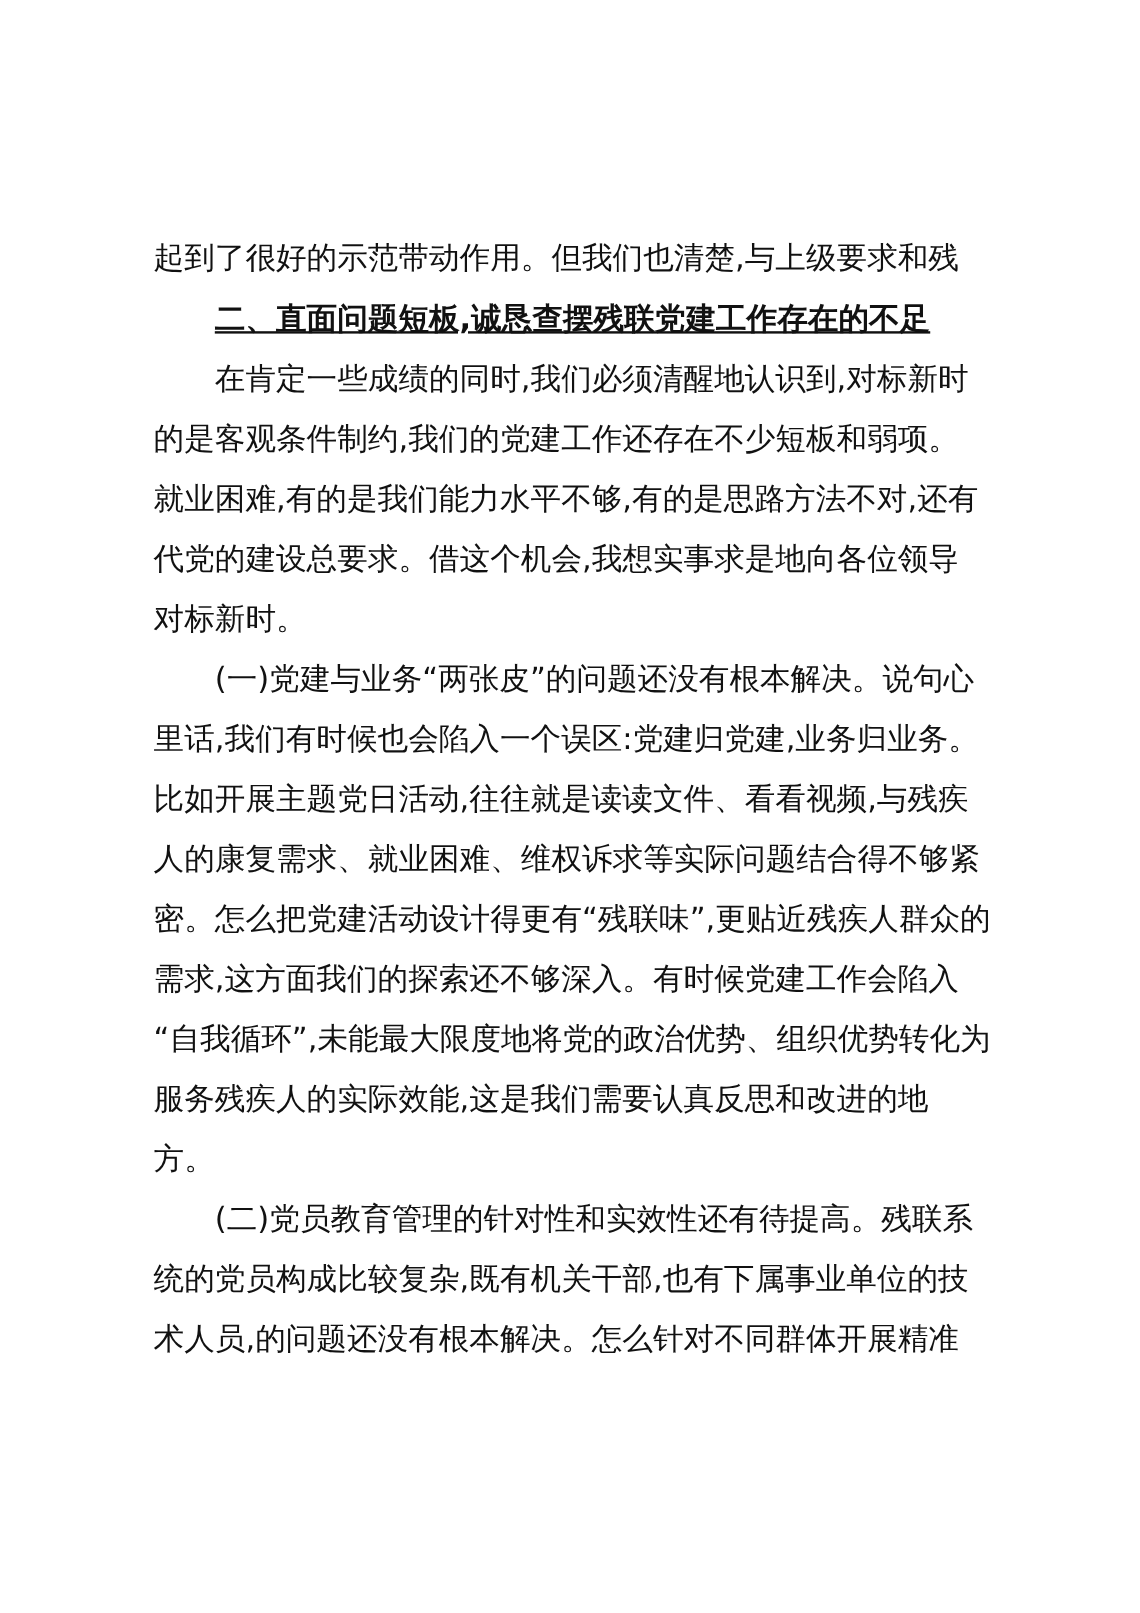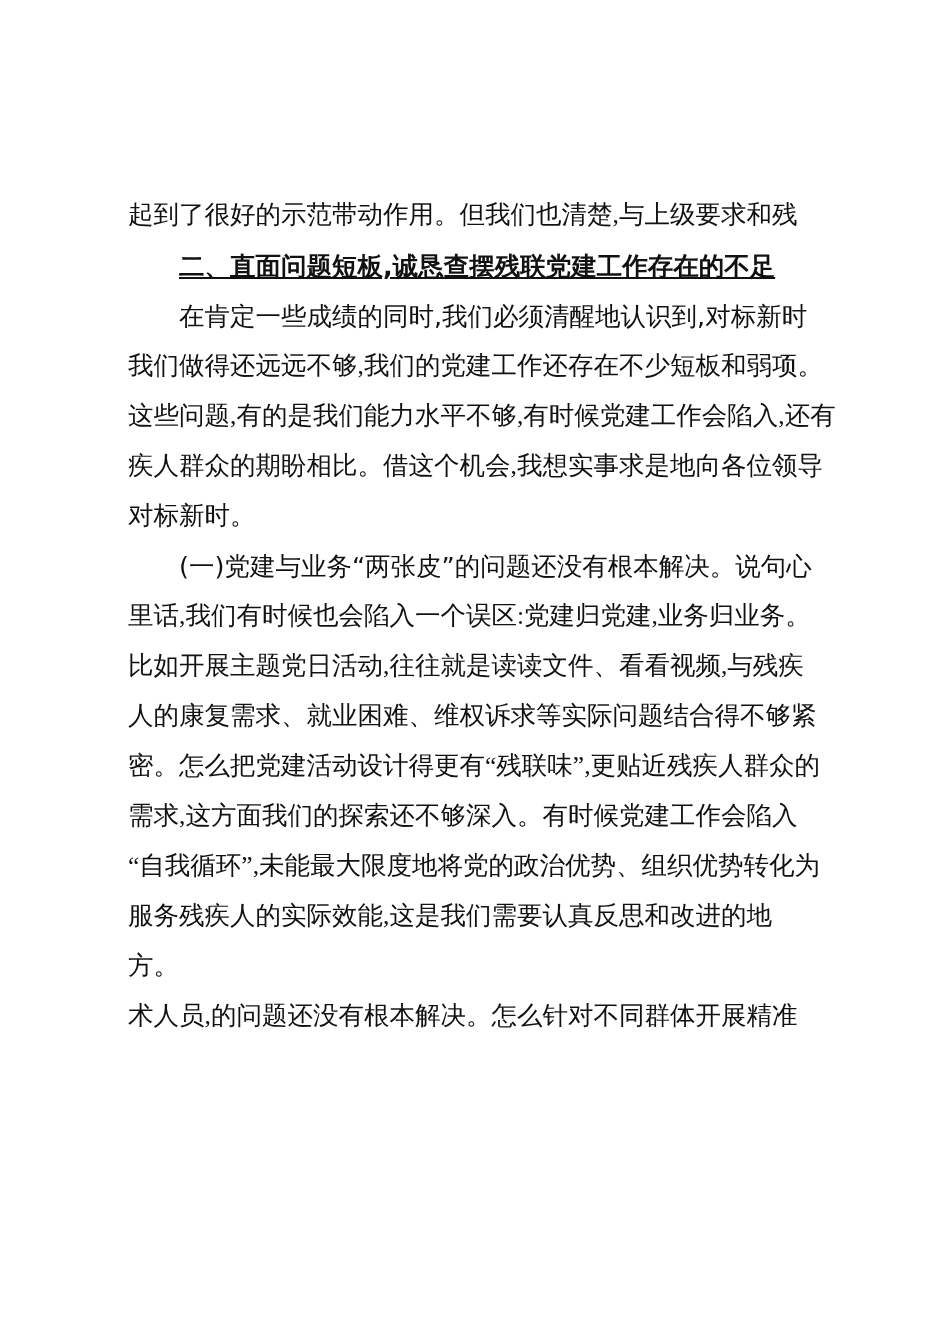--- a/index.html
+++ b/index.html
@@ -12,40 +12,40 @@
       font-family: "DejaVu Sans", "Liberation Sans", sans-serif;
       font-size: 25.5px;
       line-height: 50px;
       color: #111111;
       text-align: justify;
       text-justify: inter-character;
     }
     .para { margin: 0; text-indent: 2em; }
     .para.noindent { text-indent: 0; }
     .heading { margin: 0; text-indent: 2em; font-weight: bold; }
-    .line { display: block; white-space: nowrap; font-family: Liberation Serif, serif; }
+    .line { display: block; white-space: nowrap; }
   </style>
 </head>
 <body>
 
 <div class="page">
 
   <p class="para noindent">
     <span class="line">起到了很好的示范带动作用。但我们也清楚,与上级要求和残</span>
   </p>
 
   <p class="heading" style="margin-top:1px;text-decoration:underline;">
     <span>二、直面问题短板,诚恳查摆残联党建工作存在的不足</span>
   </p>
 
   <p class="para">
-    <span>在肯定一些成绩的同时,我们必须清醒地认识到,对标新时</span><span class="line" style="text-indent:0">我们做得还远远不够,我们的党建工作还存在不少短板和弱项。</span><span class="line" style="text-indent:0">这些问题,有的是我们能力水平不够,有时候党建工作会陷入,还有</span><span class="line" style="text-indent:0">疾人群众的期盼相比。借这个机会,我想实事求是地向各位领导</span><span class="line" style="text-indent:0">对标新时。</span>
+    <span>在肯定一些成绩的同时,我们必须清醒地认识到,对标新时</span><span class="line" style="text-indent:0">的是客观条件制约,我们的党建工作还存在不少短板和弱项。</span><span class="line" style="text-indent:0">就业困难,有的是我们能力水平不够,有的是思路方法不对,还有</span><span class="line" style="text-indent:0">代党的建设总要求。借这个机会,我想实事求是地向各位领导</span><span class="line" style="text-indent:0">对标新时。</span>
   </p>
 
   <p class="para">
     <span>(一)党建与业务“两张皮”的问题还没有根本解决。说句心</span><span class="line" style="text-indent:0">里话,我们有时候也会陷入一个误区:党建归党建,业务归业务。</span><span class="line" style="text-indent:0">比如开展主题党日活动,往往就是读读文件、看看视频,与残疾</span><span class="line" style="text-indent:0">人的康复需求、就业困难、维权诉求等实际问题结合得不够紧</span><span class="line" style="text-indent:0">密。怎么把党建活动设计得更有“残联味”,更贴近残疾人群众的</span><span class="line" style="text-indent:0">需求,这方面我们的探索还不够深入。有时候党建工作会陷入</span><span class="line" style="text-indent:0">“自我循环”,未能最大限度地将党的政治优势、组织优势转化为</span><span class="line" style="text-indent:0">服务残疾人的实际效能,这是我们需要认真反思和改进的地</span><span class="line" style="text-indent:0">方。</span>
   </p>
 
   <p class="para">
-    <span class="line" style="text-indent:0">术人员,的问题还没有根本解决。怎么针对不同群体开展精准</span>
+    <span>(二)党员教育管理的针对性和实效性还有待提高。残联系</span><span class="line" style="text-indent:0">统的党员构成比较复杂,既有机关干部,也有下属事业单位的技</span><span class="line" style="text-indent:0">术人员,的问题还没有根本解决。怎么针对不同群体开展精准</span>
   </p>
 
 </div>
 
 </body></html>

